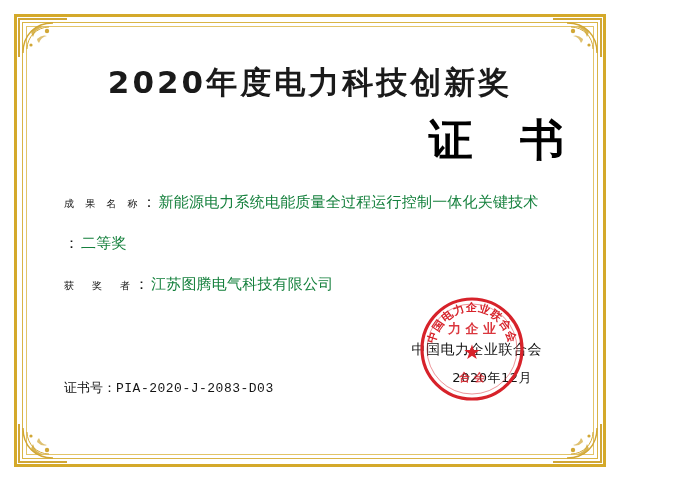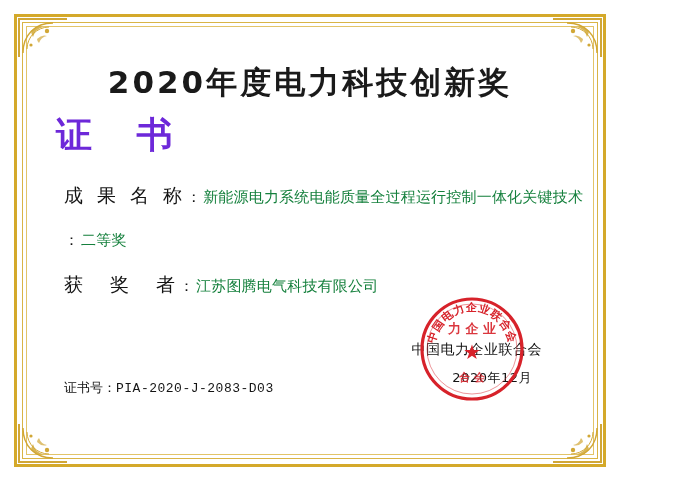--- a/index.html
+++ b/index.html
@@ -80,44 +80,44 @@
     font-family: "DejaVu Sans", sans-serif;
     font-weight: bold;
     font-size: 31px;
     letter-spacing: 3px;
     color: #1a1a1a;
     white-space: nowrap;
   }
 
   .title-sub {
     margin-top: 8px;
-    text-align: left;
+    text-align: right;
     font-family: "DejaVu Serif", serif;
     font-weight: bold;
-    font-size: 36px;
+    font-size: 44px;
     letter-spacing: 16px;
-    color: #6d28d9;
+    color: #000000;
     text-indent: 16px;
     line-height: 1.25;
   }
 
   .fields {
     margin-top: 26px;
     padding-left: 24px;
   }
   .field-row {
     display: flex;
     align-items: baseline;
     margin-bottom: 22px;
     font-size: 15px;
     color: #141414;
   }
   .field-label {
     font-family: "DejaVu Sans", sans-serif;
-    font-size: 19px;
+    font-size: 10px;
     color: #141414;
     letter-spacing: 4px;
     white-space: nowrap;
     flex: 0 0 auto;
   }
   .field-colon {
     font-family: "DejaVu Sans", sans-serif;
     font-size: 15px;
     margin-right: 2px;
   }

